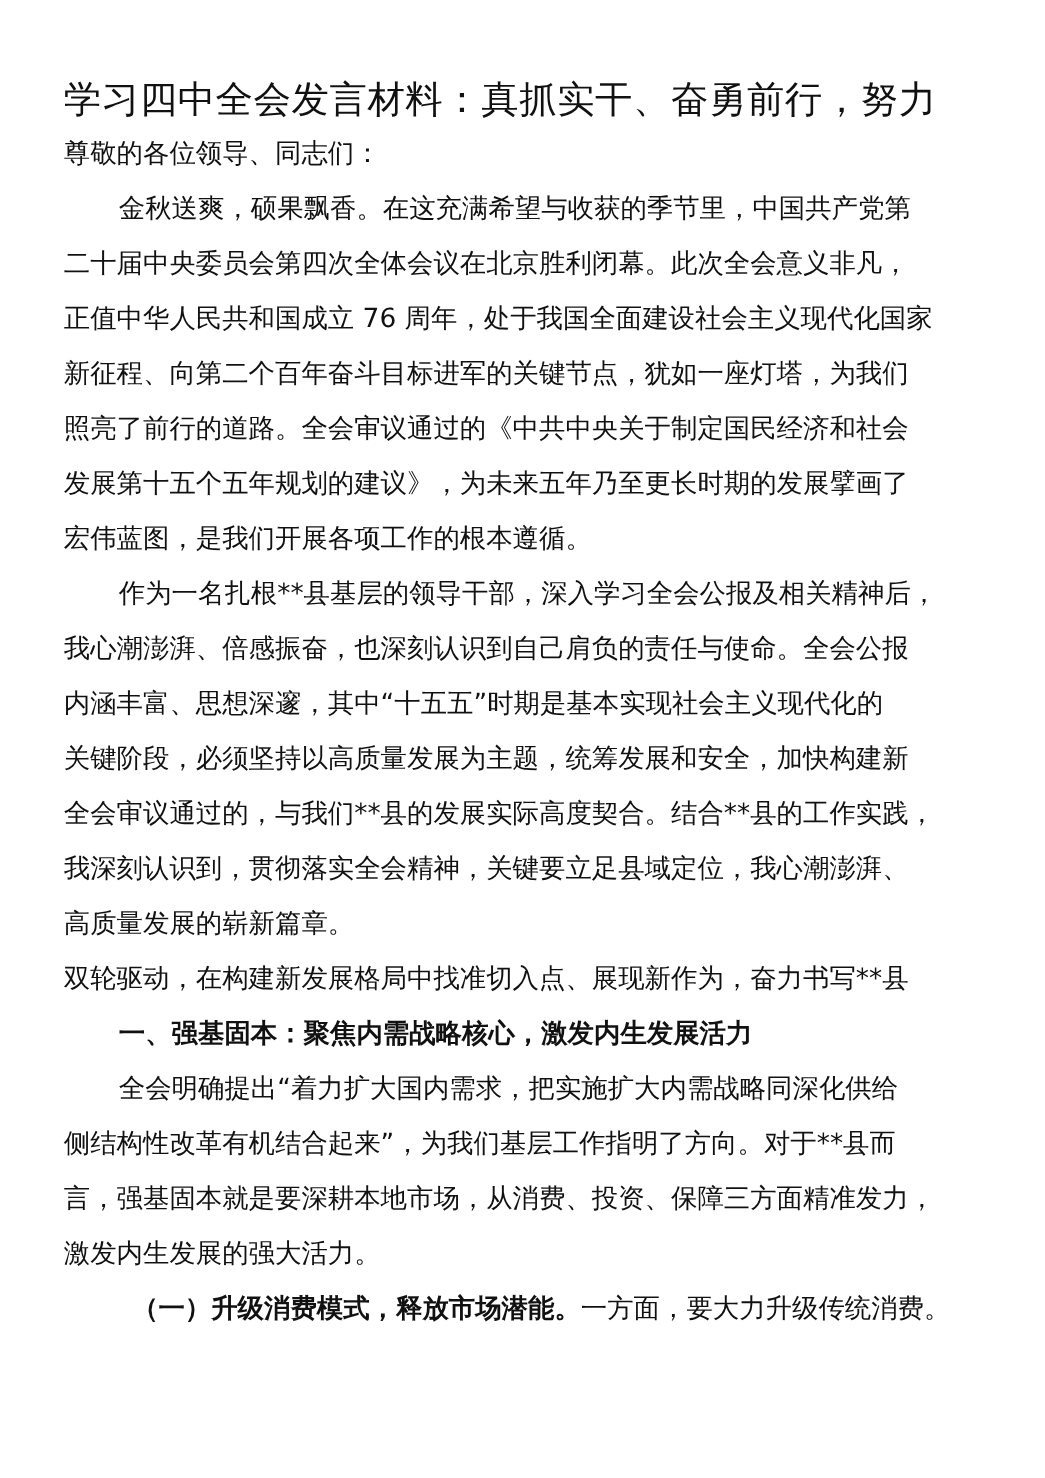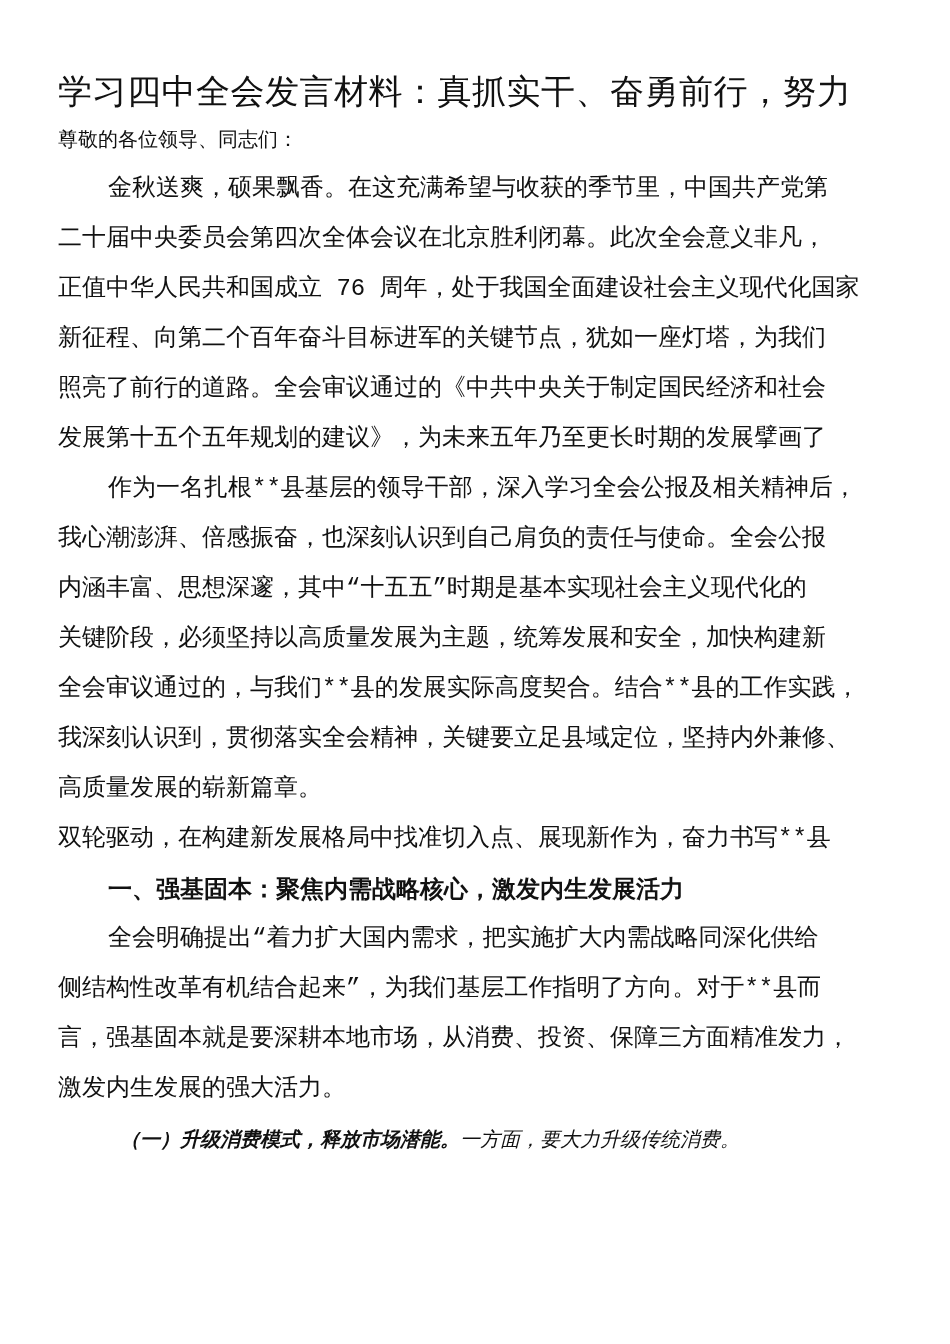--- a/index.html
+++ b/index.html
@@ -24,50 +24,48 @@
     .title {
       font-size: 34px;
       line-height: 46px;
       font-weight: normal;
       letter-spacing: 0.5px;
       margin: 0;
       color: #111;
     }
     .title .line { display: block; white-space: nowrap; }
     .salutation {
-      font-size: 20px;
+      font-size: 24px;
       line-height: 50px;
       margin: 0;
       white-space: nowrap;
     }
     .para {
       font-size: 24px;
       line-height: 50px;
       margin: 0;
     }
     .para .line {
       display: block;
       white-space: nowrap;
-      font-family: Liberation Mono, monospace;
     }
     .para .line.indent { padding-left: 50px; }
     .heading {
       font-size: 24px;
       line-height: 50px;
       margin: 0;
       padding-left: 50px;
       white-space: nowrap;
     }
     .sub {
-      font-size: 20px;
+      font-size: 24px;
       line-height: 50px;
       margin: 0;
       padding-left: 62px;
       white-space: nowrap;
-      font-style: italic;
     }
     .sub .bold { font-weight: bold; }
   </style>
 </head>
 <body>
 
 <div class="page">
 
   <h1 class="title">
     <span class="line">学习四中全会发言材料：真抓实干、奋勇前行，努力</span>
@@ -75,29 +73,30 @@
 
   <p class="salutation">尊敬的各位领导、同志们：</p>
 
   <p class="para">
     <span class="line indent">金秋送爽，硕果飘香。在这充满希望与收获的季节里，中国共产党第</span>
     <span class="line">二十届中央委员会第四次全体会议在北京胜利闭幕。此次全会意义非凡，</span>
     <span class="line">正值中华人民共和国成立 76 周年，处于我国全面建设社会主义现代化国家</span>
     <span class="line">新征程、向第二个百年奋斗目标进军的关键节点，犹如一座灯塔，为我们</span>
     <span class="line">照亮了前行的道路。全会审议通过的《中共中央关于制定国民经济和社会</span>
     <span class="line">发展第十五个五年规划的建议》，为未来五年乃至更长时期的发展擘画了</span>
+    <span class="line">宏伟蓝图，是我们开展各项工作的根本遵循。</span>
   </p>
 
   <p class="para">
     <span class="line indent">作为一名扎根**县基层的领导干部，深入学习全会公报及相关精神后，</span>
     <span class="line">我心潮澎湃、倍感振奋，也深刻认识到自己肩负的责任与使命。全会公报</span>
     <span class="line">内涵丰富、思想深邃，其中“十五五”时期是基本实现社会主义现代化的</span>
     <span class="line">关键阶段，必须坚持以高质量发展为主题，统筹发展和安全，加快构建新</span>
     <span class="line">全会审议通过的，与我们**县的发展实际高度契合。结合**县的工作实践，</span>
-    <span class="line">我深刻认识到，贯彻落实全会精神，关键要立足县域定位，坚持内外兼修、</span>
+    <span class="line">我深刻认识到，贯彻落实全会精神，关键要立足县域定位，我心潮澎湃、</span>
     <span class="line">高质量发展的崭新篇章。</span>
     <span class="line">双轮驱动，在构建新发展格局中找准切入点、展现新作为，奋力书写**县</span>
   </p>
 
   <h2 class="heading" style="font-weight:bold;">一、强基固本：聚焦内需战略核心，激发内生发展活力</h2>
 
   <p class="para">
     <span class="line indent">全会明确提出“着力扩大国内需求，把实施扩大内需战略同深化供给</span>
     <span class="line">侧结构性改革有机结合起来”，为我们基层工作指明了方向。对于**县而</span>
     <span class="line">言，强基固本就是要深耕本地市场，从消费、投资、保障三方面精准发力，</span>

